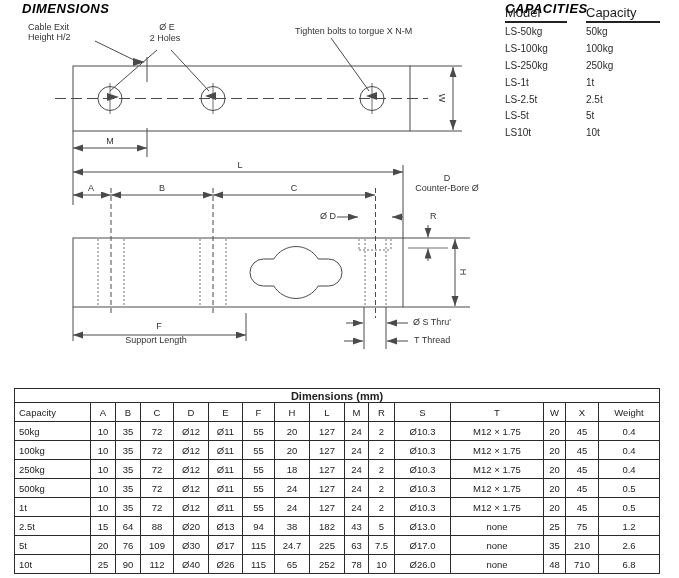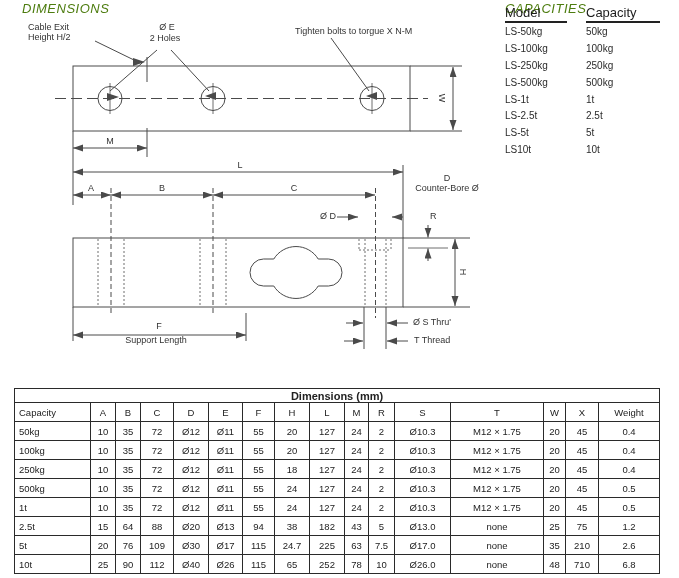--- a/index.html
+++ b/index.html
@@ -1,19 +1,19 @@
 <!DOCTYPE html>
 <html><head>
 <meta charset="utf-8">
 <style>
   html,body{margin:0;padding:0;background:#fff;}
   #page{position:relative;width:679px;height:578px;background:#fff;overflow:hidden;
         font-family:"Liberation Sans",sans-serif;color:#2b2b2b;}
   .abs{position:absolute;white-space:nowrap;}
-  .sec-title{font-size:13px;font-weight:normal;font-style:italic;letter-spacing:.5px;color:#4d7c0f;text-align:center;}
+  .sec-title{font-size:13px;font-weight:bold;font-style:italic;letter-spacing:.5px;color:#000000;text-align:center;}
   .dlabel{font-size:9px;color:#333;}
   .dlabel.c{transform:translateX(-50%);}
   .rot{transform:rotate(90deg);transform-origin:center;}
   
   #capacities{left:505px;top:1px;width:170px;}
   .cap-head{font-size:13px;font-weight:normal;color:#1c1c1c;margin-top:4px;display:flex;}
   .cap-head span{border-bottom:2px solid #222;padding-bottom:1px;}
   .cap-head .m{width:81px;}
   .cap-head .m span{display:inline-block;width:62px;}
   .cap-head .c span{display:inline-block;width:74px;}
@@ -162,24 +162,20 @@
           <div class="m">LS-50kg</div>
           <div>50kg</div>
         </div>
         <div class="cap-row">
           <div class="m">LS-100kg</div>
           <div>100kg</div>
         </div>
         <div class="cap-row">
           <div class="m">LS-250kg</div>
           <div>250kg</div>
-        </div>
-        <div class="cap-row">
-          <div class="m">LS-500kg</div>
-          <div>500kg</div>
         </div>
         <div class="cap-row">
           <div class="m">LS-1t</div>
           <div>1t</div>
         </div>
         <div class="cap-row">
           <div class="m">LS-2.5t</div>
           <div>2.5t</div>
         </div>
         <div class="cap-row">

